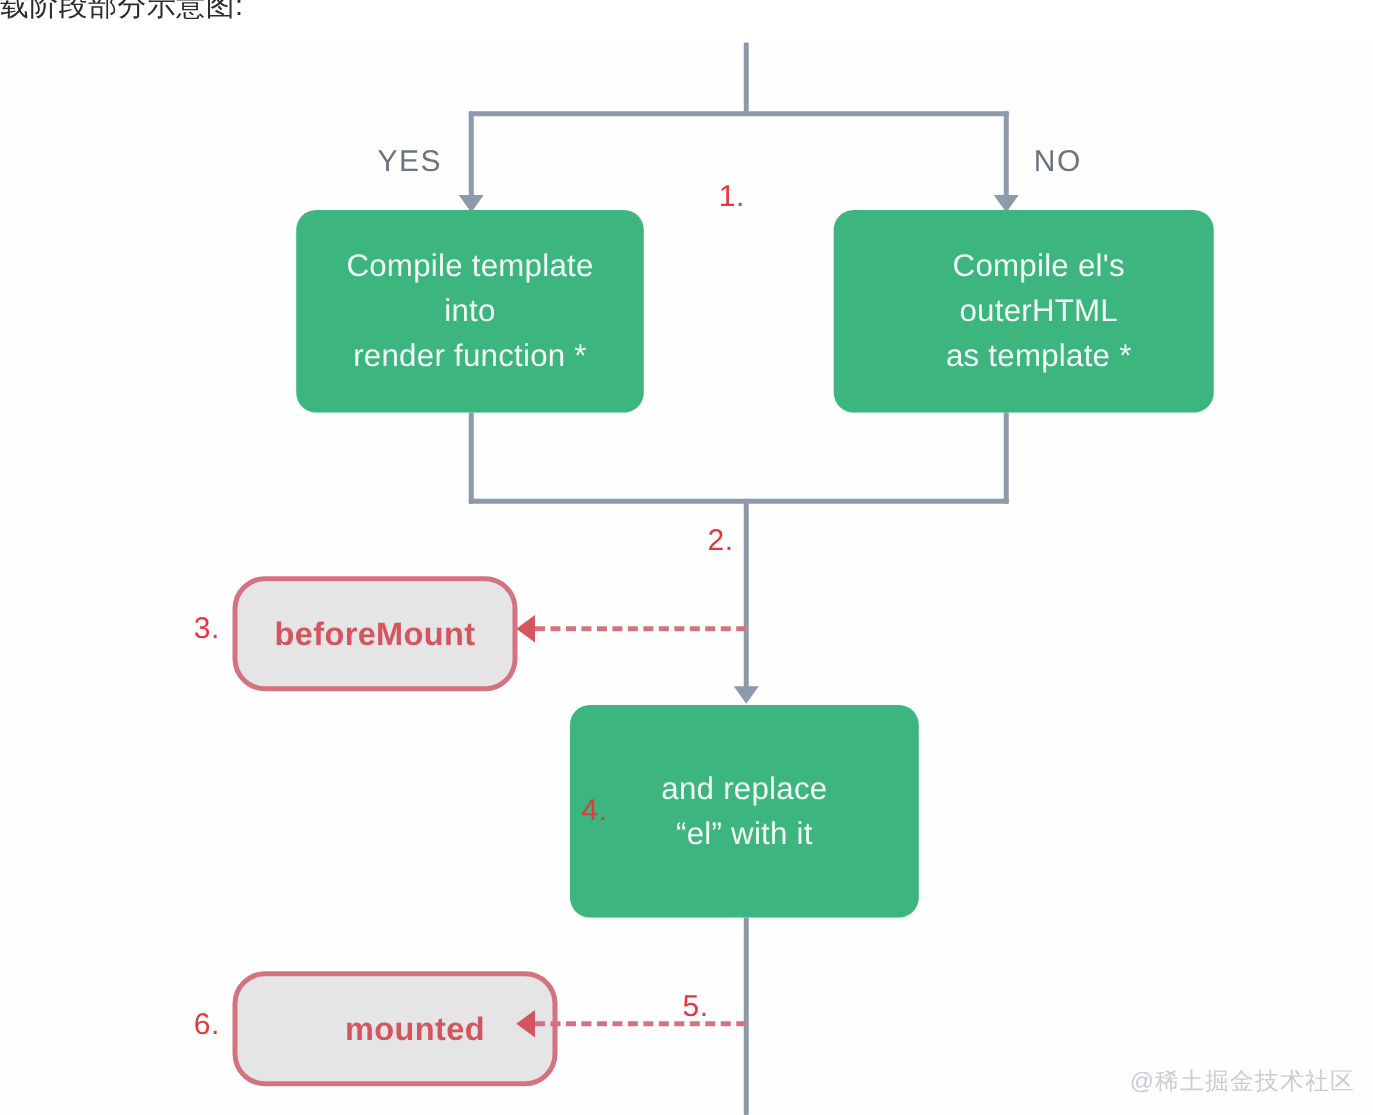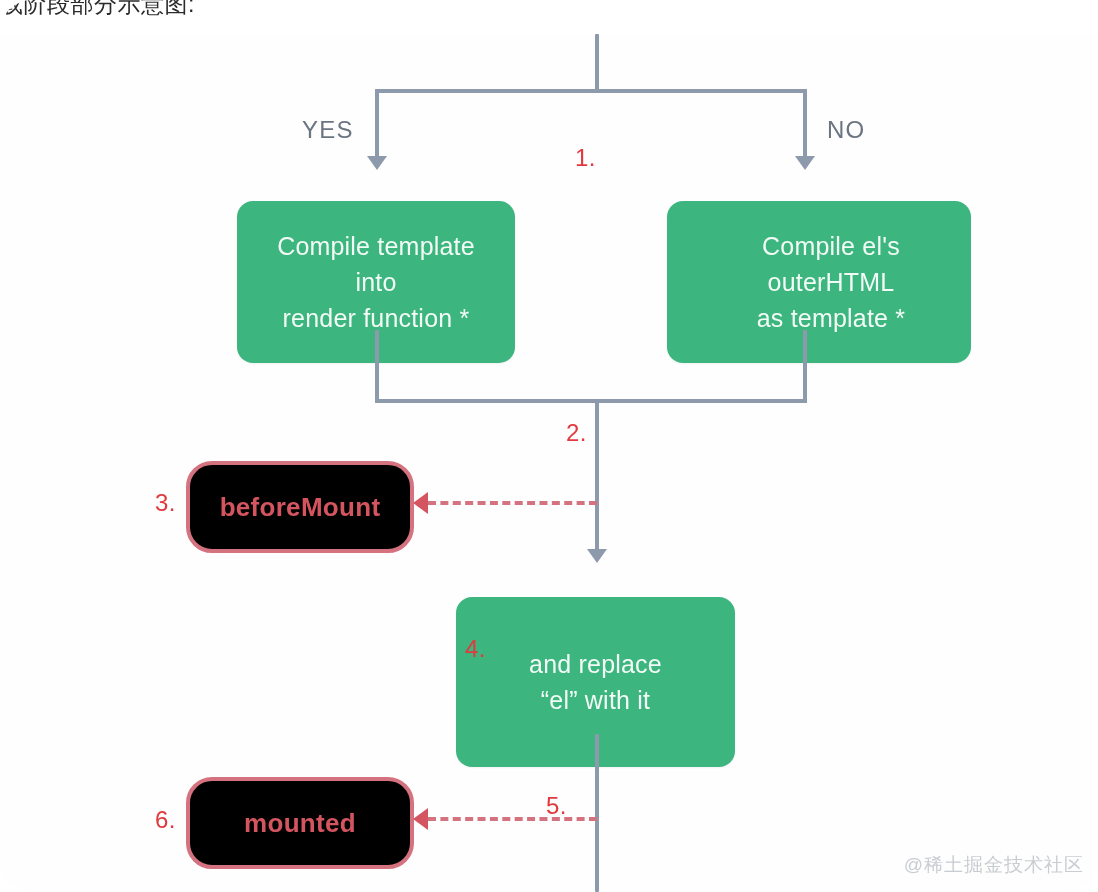--- a/index.html
+++ b/index.html
@@ -9,21 +9,20 @@
   }
   body {
     font-family: "Liberation Sans", sans-serif;
   }
   #page {
     position: relative;
     width: 1098px;
     height: 892px;
     background: #ffffff;
     overflow: hidden;
-    border-radius: 32px;
   }
   
   .caption {
     position: absolute;
     left: 0px;
     top: -11px;
     font-size: 23px;
     line-height: 30px;
     color: #2b2b2b;
     letter-spacing: 0.5px;
@@ -66,27 +65,26 @@
     border-radius: 16px;
     color: #f2fbf6;
     display: flex;
     align-items: center;
     justify-content: center;
     text-align: center;
     font-size: 25px;
     line-height: 36px;
     letter-spacing: 0.2px;
     box-shadow: 0 1px 2px rgba(0,0,0,0.05);
-    margin-top: 33px;
   }
   .gbox span { display: block; }
   
   .pill {
     position: absolute;
-    background: #000000;
+    background: #e5e5e5;
     border: 4px solid #d4737f;
     border-radius: 26px;
     display: flex;
     align-items: center;
     justify-content: center;
     color: #d4555f;
     font-size: 26px;
     font-weight: bold;
     letter-spacing: 0.3px;
   }
@@ -193,21 +191,21 @@
         <span>and replace</span>
         <span>“el” with it</span>
       </div>
     </div>
     <div class="marker" style="left:465px; top:601px;">4.</div>
 
     <div class="vline" style="left:595px; top:700px; height:158px;"></div>
 
     <div class="marker" style="left:546px; top:758px;">5.</div>
 
-    <div class="pill" style="left:186px; top:743px; width:220px; height:84px;">
+    <div class="pill" style="left:186px; top:743px; width:220px; height:84px;padding-left:32px;">
       <span>mounted</span>
     </div>
     <div class="marker" style="left:155px; top:772px;">6.</div>
 
     <div class="dashed-line" style="left:428px; top:783px; width:169px;"></div>
     <div class="arrowhead-left" style="left:413px; top:774px;"></div>
 
   </div>
 
   <div class="watermark">@稀土掘金技术社区</div>

